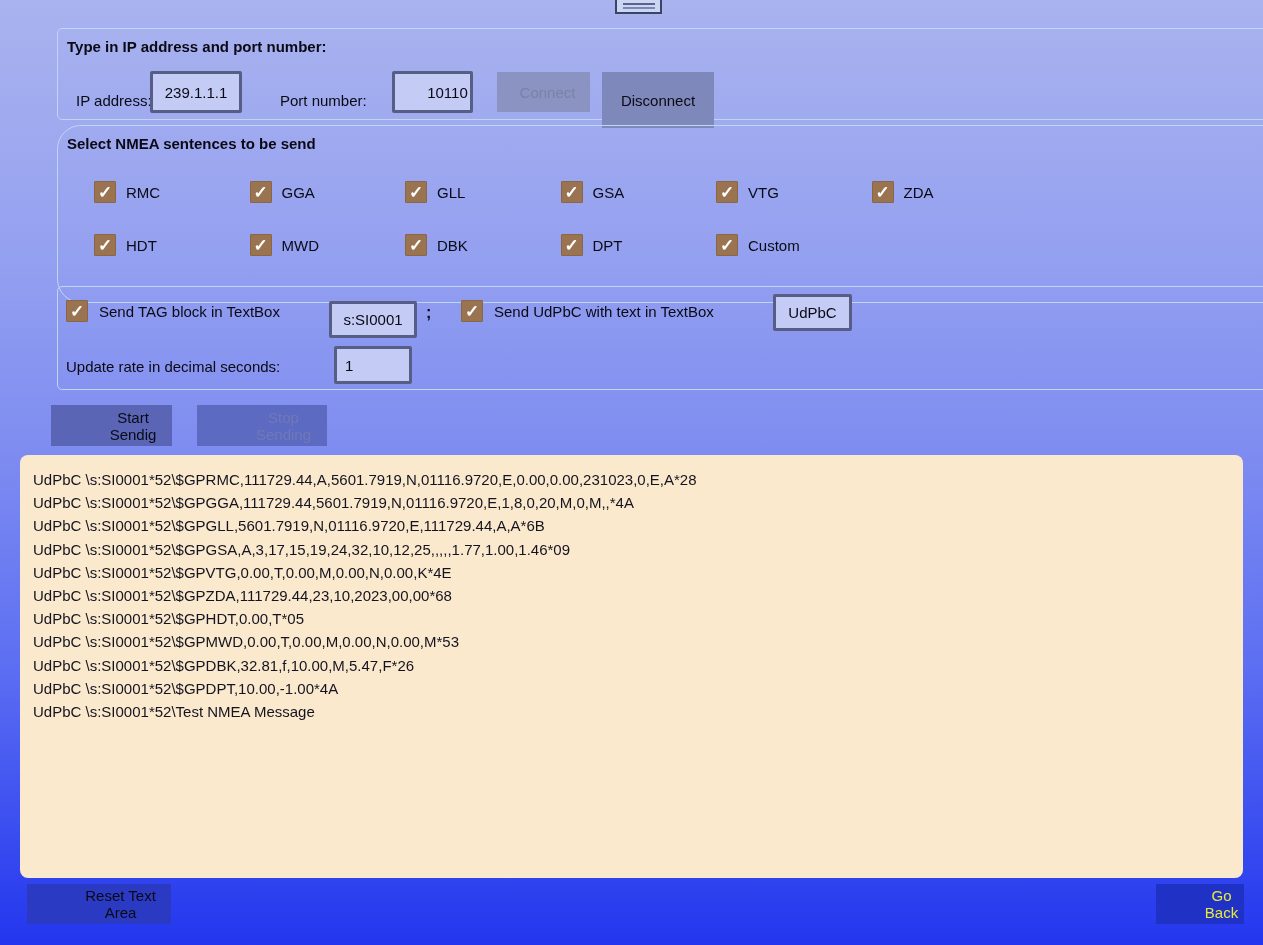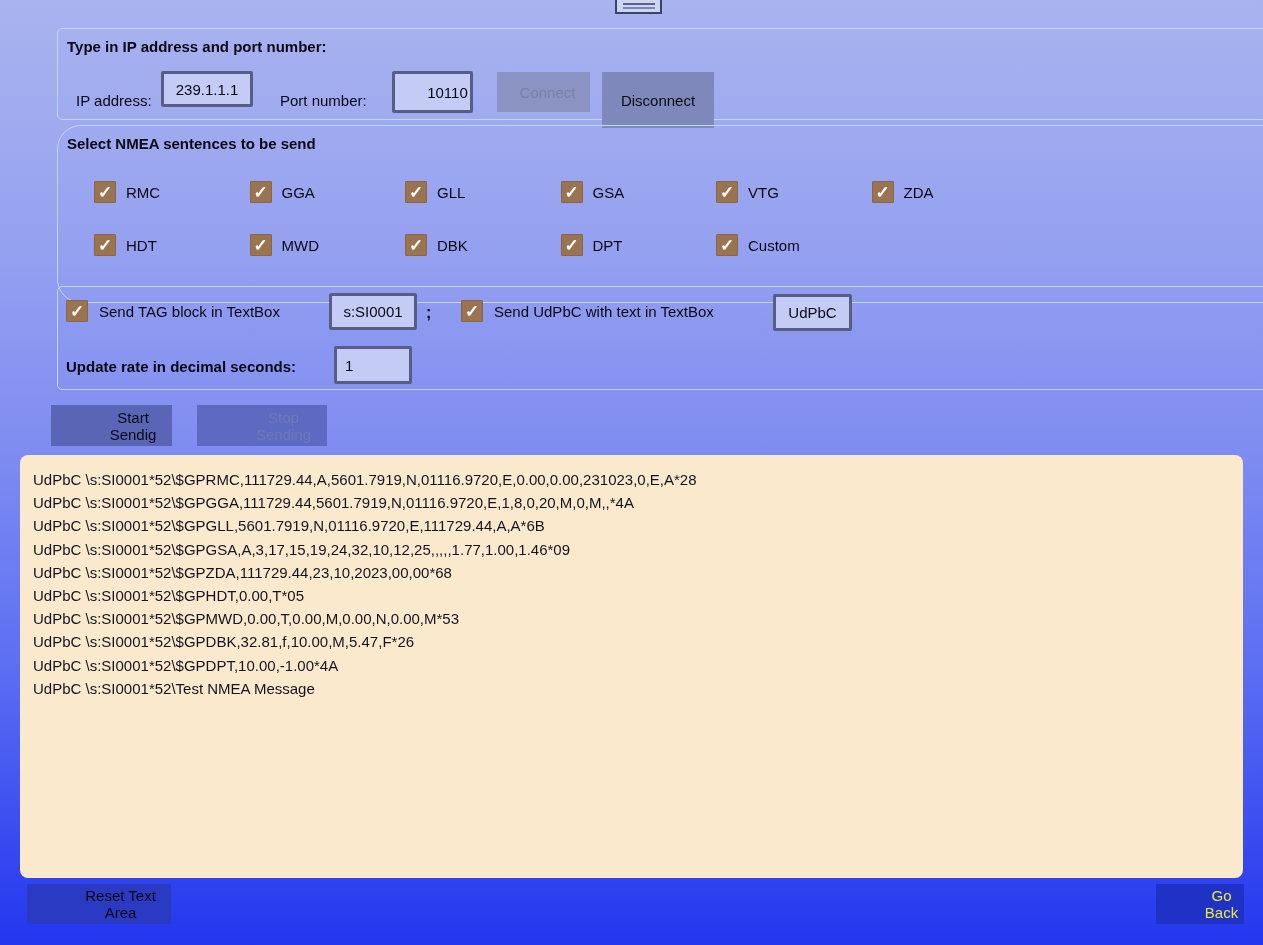--- a/index.html
+++ b/index.html
@@ -45,21 +45,21 @@
     background: var(--textbox-fill, #c4cbf4);
     border: 3px solid var(--textbox-border, #565e85);
     border-radius: 2px;
     font-family: "Liberation Sans", sans-serif;
     font-size: 15px; color: #0a0a14;
     text-align: center; outline: none; padding: 0;
   }
   .tbox.left-align { text-align: left; padding-left: 8px; }
 
   .label { position: absolute; white-space: nowrap; }
-  .label.bold { font-weight: bold; }
+  .label.bold { font-weight: normal; }
 
   
   .btn {
     position: absolute; border: none; border-radius: 0;
     font-family: "Liberation Sans", sans-serif; font-size: 15px;
     color: #0a0a14; cursor: pointer;
     display: flex; align-items: center; justify-content: center;
   }
   .btn-connect    { background: #8a93c1; color: #7a82a6; cursor: default; padding-left: 8px; }
   .btn-disconnect { background: #7e88bb; }
@@ -97,21 +97,21 @@
 <body>
 
 <div class="drag-handle">
   <div class="bar b1"></div>
   <div class="bar b2"></div>
 </div>
 
 <div class="groupbox" style="top:28px; height:92px;">
   <div class="gb-title">Type in IP address and port number:</div>
   <div class="label" style="left:18px; top:63px;">IP address:</div>
-  <input class="tbox" style="left: 103px; top: 42px; width: 92px; height: 36px;" value="239.1.1.1">
+  <input class="tbox" style="left: 92px; top: 42px; width: 92px; height: 42px;" value="239.1.1.1">
   <div class="label" style="left:222px; top:63px;">Port number:</div>
   <input class="tbox" style="left: 334px; top: 42px; width: 81px; height: 42px; padding-left: 30px;" value="10110">
   <button class="btn btn-connect" style="left:439px; top:43px; width:93px; height:40px;">Connect</button>
   <button class="btn btn-disconnect" style="left:544px; top:43px; width:112px; height:56px;">Disconnect</button>
 </div>
 
 <div class="groupbox" style="top:125px; height:178px;border-radius:24px;">
   <div class="gb-title">Select NMEA sentences to be send</div>
 
   <div class="cb-row" style="left:36px; top:55px;">
@@ -200,21 +200,21 @@
 </div>
 
 <div class="groupbox" style="top:286px; height:104px;">
 
   <div class="cb-inline" style="left:8px; top:13px;">
     <span class="cb-box">
         <span class="cb-check">✓</span>
       </span>
     <span class="cb-label">Send TAG block in TextBox</span>
   </div>
-  <input class="tbox" style="left: 271px; top: 6px; width: 88px; height: 37px;" value="s:SI0001">
+  <input class="tbox" style="left: 271px; top: 14px; width: 88px; height: 37px;" value="s:SI0001">
   <div class="semicolon" style="left:368px; top:17px;">;</div>
 
   <div class="cb-inline" style="left:403px; top:13px;">
     <span class="cb-box">
         <span class="cb-check">✓</span>
       </span>
     <span class="cb-label">Send UdPbC with text in TextBox</span>
   </div>
   <input class="tbox" style="left: 715px; top: 7px; width: 79px; height: 37px;" value="UdPbC">
 
@@ -228,20 +228,21 @@
 <div class="output">
 
     <div class="line">UdPbC \s:SI0001*52\$GPRMC,111729.44,A,5601.7919,N,01116.9720,E,0.00,0.00,231023,0,E,A*28</div>
 
     <div class="line">UdPbC \s:SI0001*52\$GPGGA,111729.44,5601.7919,N,01116.9720,E,1,8,0,20,M,0,M,,*4A</div>
 
     <div class="line">UdPbC \s:SI0001*52\$GPGLL,5601.7919,N,01116.9720,E,111729.44,A,A*6B</div>
 
     <div class="line">UdPbC \s:SI0001*52\$GPGSA,A,3,17,15,19,24,32,10,12,25,,,,,1.77,1.00,1.46*09</div>
 
+    <div class="line">UdPbC \s:SI0001*52\$GPVTG,0.00,T,0.00,M,0.00,N,0.00,K*4E</div>
 
     <div class="line">UdPbC \s:SI0001*52\$GPZDA,111729.44,23,10,2023,00,00*68</div>
 
     <div class="line">UdPbC \s:SI0001*52\$GPHDT,0.00,T*05</div>
 
     <div class="line">UdPbC \s:SI0001*52\$GPMWD,0.00,T,0.00,M,0.00,N,0.00,M*53</div>
 
     <div class="line">UdPbC \s:SI0001*52\$GPDBK,32.81,f,10.00,M,5.47,F*26</div>
 
     <div class="line">UdPbC \s:SI0001*52\$GPDPT,10.00,-1.00*4A</div>

